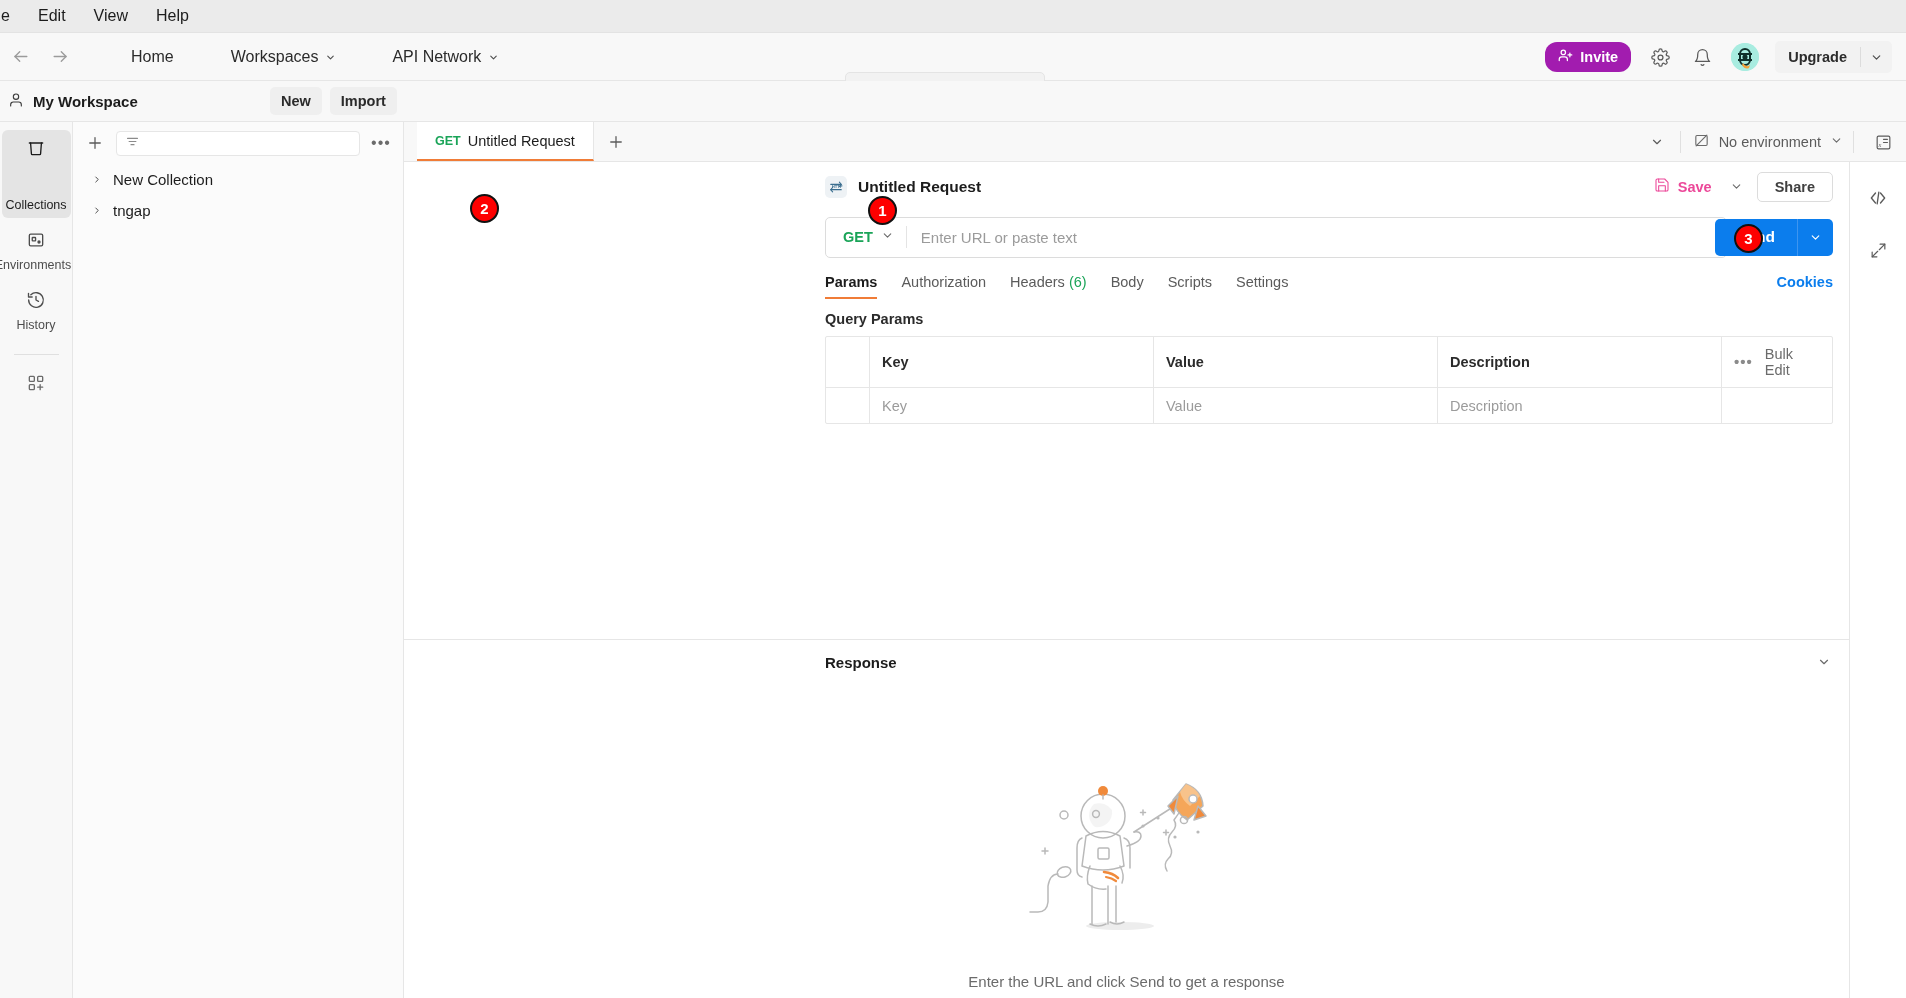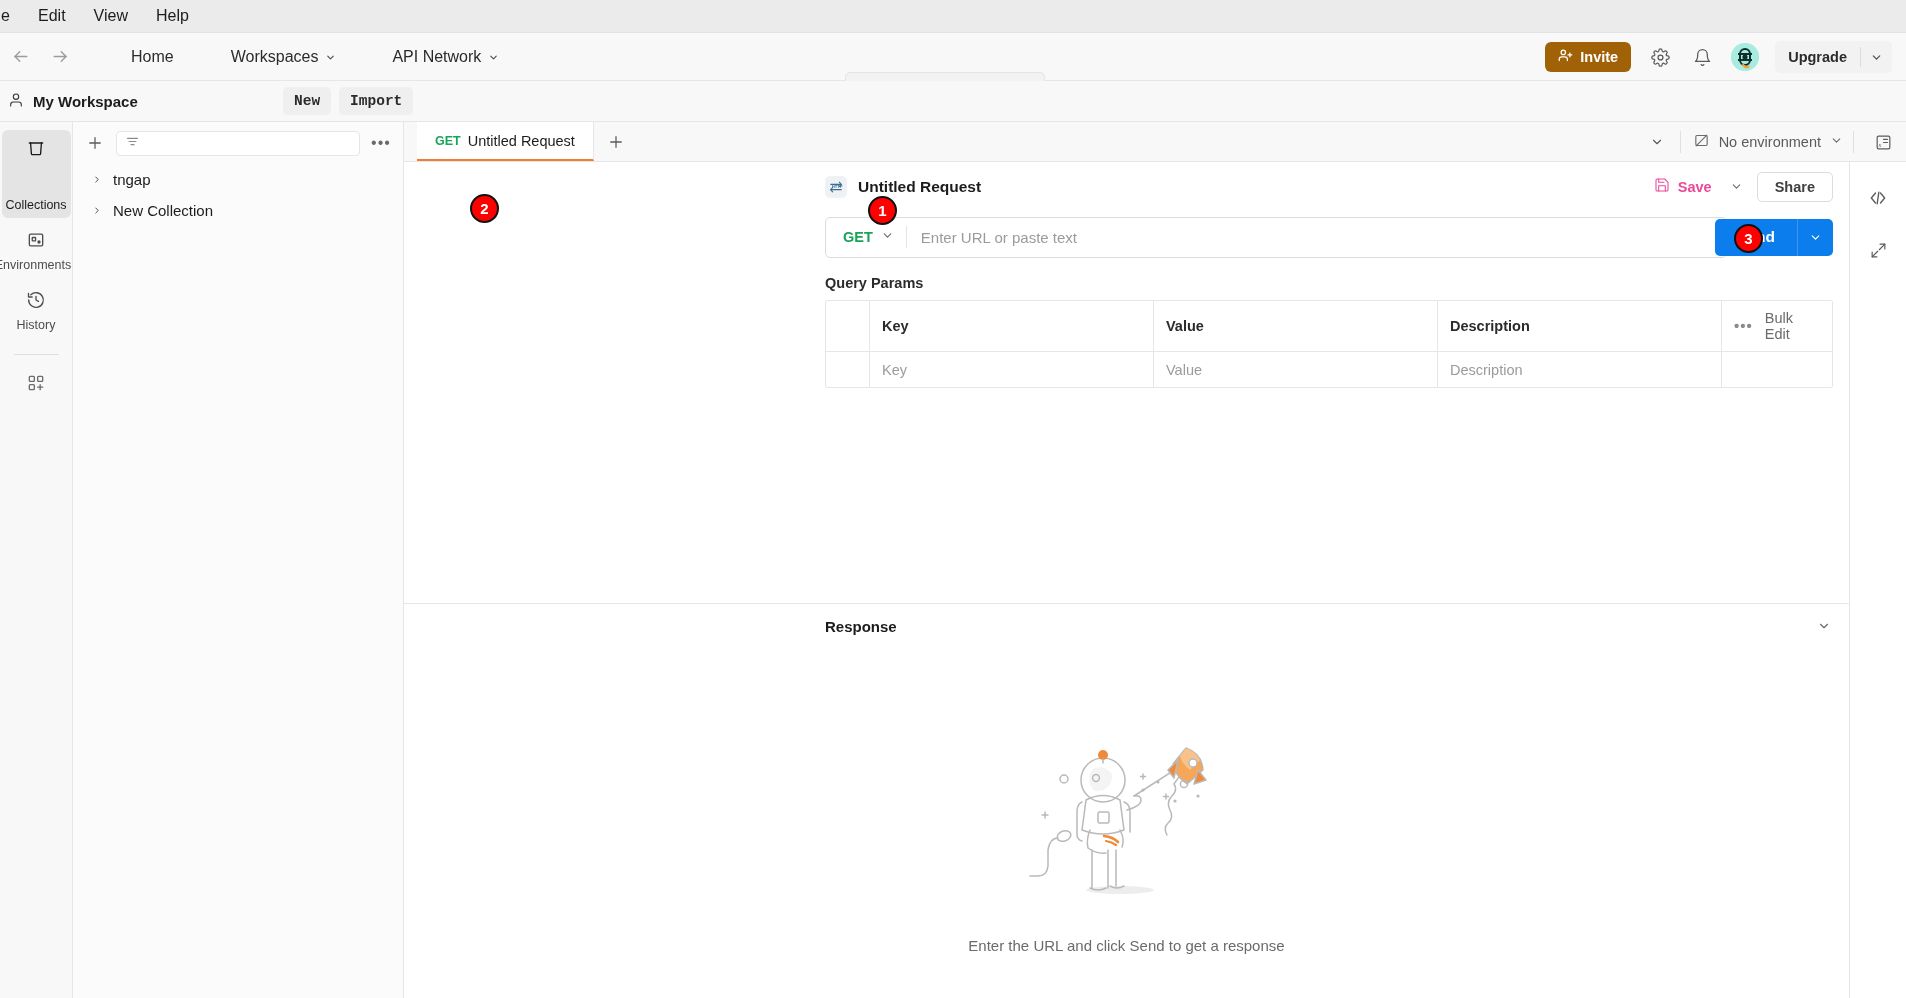--- a/index.html
+++ b/index.html
@@ -47,21 +47,21 @@
     background: #f2f2f2; border: 1px solid #e4e4e4; border-radius: 5px;
     display: flex; align-items: center; gap: 9px; padding: 0 12px;
   }
   .searchwrap .ph { font-size: 14.5px; color: #7b7b7b; }
 
   .topright {
     position: absolute; right: 14px; top: 0; height: 48px;
     display: flex; align-items: center; gap: 16px;
   }
   .invite-btn {
-    background: #a16207; color: #fff; border-radius: 6px;
+    background: #a21caf; color: #fff; border-radius: 12px;
     height: 30px; padding: 0 13px; display: flex; align-items: center; gap: 7px;
     font-size: 14.5px; font-weight: bold; cursor: pointer;
   }
   .icon-btn { width: 26px; height: 26px; display: flex; align-items: center; justify-content: center; color: #5b5b5b; cursor: pointer; }
   .avatar {
     width: 28px; height: 28px; border-radius: 50%;
     background: #a8ece0; display: flex; align-items: center; justify-content: center;
     cursor: pointer; overflow: hidden; position: relative;
   }
   .upgrade-group {
@@ -74,21 +74,21 @@
 
   
   .wsbar {
     height: 41px; background: #f8f8f8; border-bottom: 1px solid #e6e6e6;
     display: flex; align-items: center; position: relative;
   }
   .wsbar .wsname {
     display: flex; align-items: center; gap: 9px;
     padding-left: 8px; font-size: 15px; font-weight: bold; color: #1c1c1c;
   }
-  .wsbtns { position: absolute; left: 283px; display: flex; align-items: center; gap: 8px; font-family: Liberation Mono, monospace; }
+  .wsbtns { position: absolute; left: 270px; display: flex; align-items: center; gap: 8px; }
   .wsbtn {
     height: 28px; padding: 0 11px; background: #efefef; border-radius: 5px;
     font-size: 14.5px; font-weight: bold; color: #2b2b2b;
     display: flex; align-items: center; cursor: pointer;
   }
 
   
   .bodyrow { display: flex; height: calc(998px - 33px - 48px - 41px); }
 
   
@@ -443,29 +443,29 @@
         </div>
         <span class="sb-more">•••</span>
       </div>
 
       <div class="coll-item">
         <span class="coll-chev">
           <svg width="11" height="11" viewBox="0 0 24 24" fill="none" stroke="currentColor" stroke-width="2.2" stroke-linecap="round" stroke-linejoin="round">
               <polyline points="9 6 15 12 9 18"></polyline>
             </svg>
         </span>
-        <span>tngap</span>
+        <span>New Collection</span>
       </div>
       <div class="coll-item">
         <span class="coll-chev">
           <svg width="11" height="11" viewBox="0 0 24 24" fill="none" stroke="currentColor" stroke-width="2.2" stroke-linecap="round" stroke-linejoin="round">
               <polyline points="9 6 15 12 9 18"></polyline>
             </svg>
         </span>
-        <span>New Collection</span>
+        <span>tngap</span>
       </div>
     </div>
 
     <div class="main">
 
       <div class="tabstrip">
         <div style="width:13px"></div>
         <div class="reqtab">
           <span class="method">GET</span>
           <span>Untitled Request</span>
@@ -563,20 +563,42 @@
               <span class="sl">Send</span>
               <span class="ssep"></span>
               <span class="sc">
                 <svg width="13" height="13" viewBox="0 0 24 24" fill="none" stroke="#fff" stroke-width="2.2" stroke-linecap="round" stroke-linejoin="round">
                     <polyline points="6 9 12 15 18 9"></polyline>
                   </svg>
               </span>
             </div>
           </div>
 
+          <div class="subtabs">
+            <div class="subtab active">
+              <span>Params</span>
+            </div>
+            <div class="subtab">
+              <span>Authorization</span>
+            </div>
+            <div class="subtab">
+              <span>Headers</span>
+              <span class="cnt">(6)</span>
+            </div>
+            <div class="subtab">
+              <span>Body</span>
+            </div>
+            <div class="subtab">
+              <span>Scripts</span>
+            </div>
+            <div class="subtab">
+              <span>Settings</span>
+            </div>
+            <div class="cookies-link">Cookies</div>
+          </div>
 
           <div class="qp-title">Query Params</div>
           <div class="qp-table">
             <div class="qp-row head">
               <div class="qp-cell check"></div>
               <div class="qp-cell k">Key</div>
               <div class="qp-cell v">Value</div>
               <div class="qp-cell d">Description</div>
               <div class="qp-cell act">
                 <span class="dots3">•••</span>

